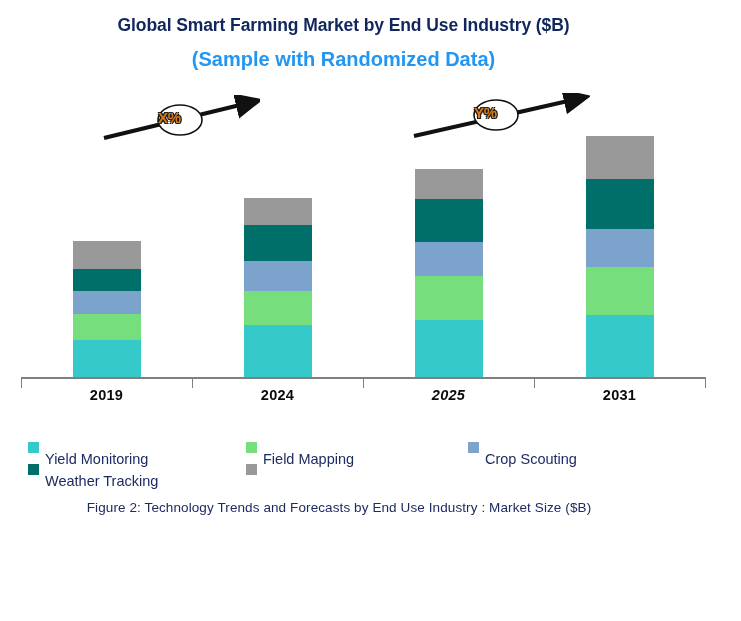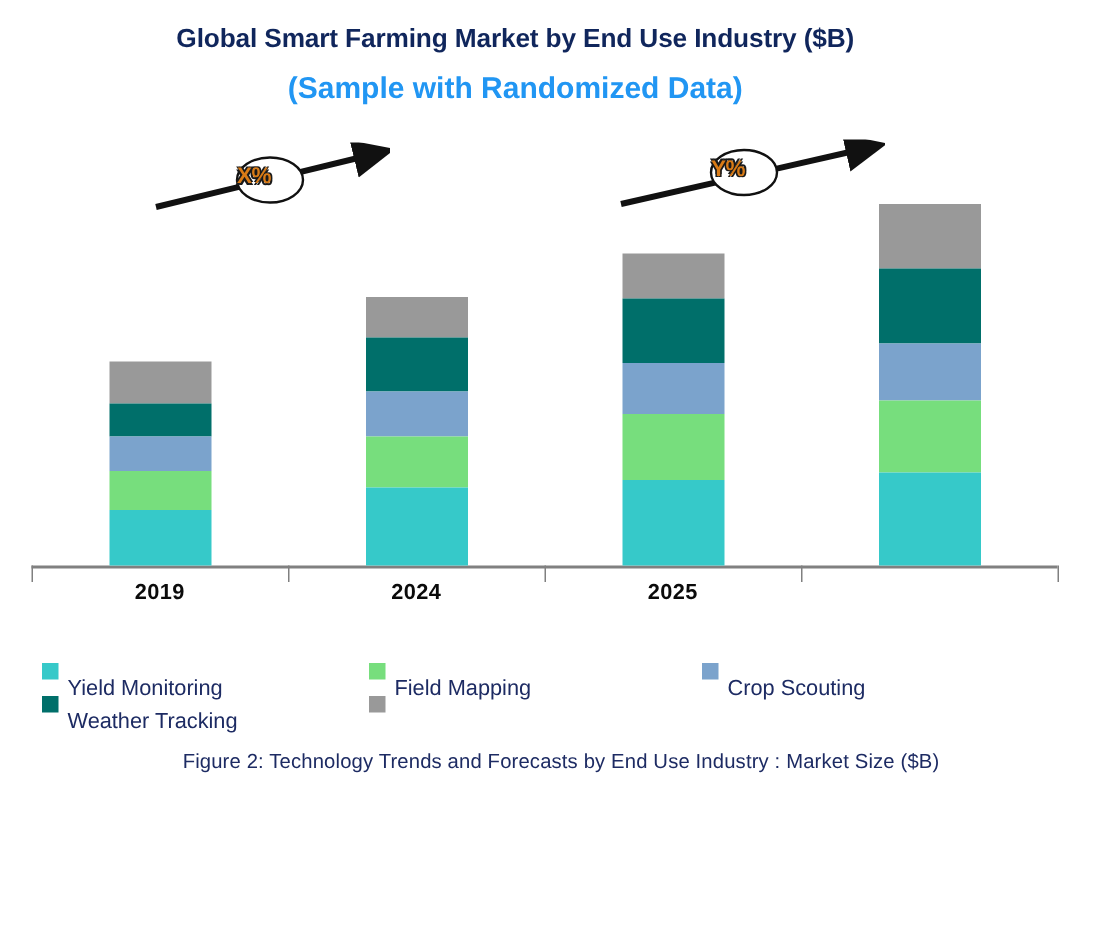--- a/index.html
+++ b/index.html
@@ -149,21 +149,20 @@
   
   .caption {
     position: absolute;
     left: 0;
     top: 500px;
     width: 678px;
     text-align: center;
     font-size: 13.5px;
     color: #1d2b63;
     letter-spacing: 0.1px;
-    padding-left: 35px;
   }
 </style>
 </head>
 <body>
 
 <div id="figure">
 
   <div class="title-block">
     <div class="chart-title">Global Smart Farming Market by End Use Industry ($B)</div>
     <div class="chart-subtitle">(Sample with Randomized Data)</div>
@@ -232,21 +231,22 @@
         <line x1="4" y1="43" x2="158" y2="8" stroke="#111111" stroke-width="4" marker-end="url(#ah2)"></line>
         <ellipse cx="86" cy="22" rx="22" ry="15" fill="#ffffff" stroke="#111111" stroke-width="1.6"></ellipse>
       </svg>
       <span class="annot-text" style="left:64px; top:11px;">Y%</span>
     </div>
   </div>
 
   <div class="xlabels" id="xlabels">
       <div class="xlabel" style="left: 0px; width: 171px;">2019</div>
       <div class="xlabel" style="left: 171px; width: 171px;">2024</div>
-      <div class="xlabel" style="left: 342px; width: 171px;">2025</div>
+      <div class="xlabel" style="left: 342px; width: 171px; font-style: italic;">2025</div>
+      <div class="xlabel" style="left: 513px; width: 171px;">2031</div>
     </div>
 
   <div class="legend" id="legend">
       <div class="legend-row">
         <div class="legend-item" style="left: 0px;">
           <span class="legend-swatch" style="background: rgb(54, 201, 201);"></span>
           <span class="legend-label">Yield Monitoring</span>
         </div>
         <div class="legend-item" style="left: 218px;">
           <span class="legend-swatch" style="background: rgb(119, 222, 125);"></span>

